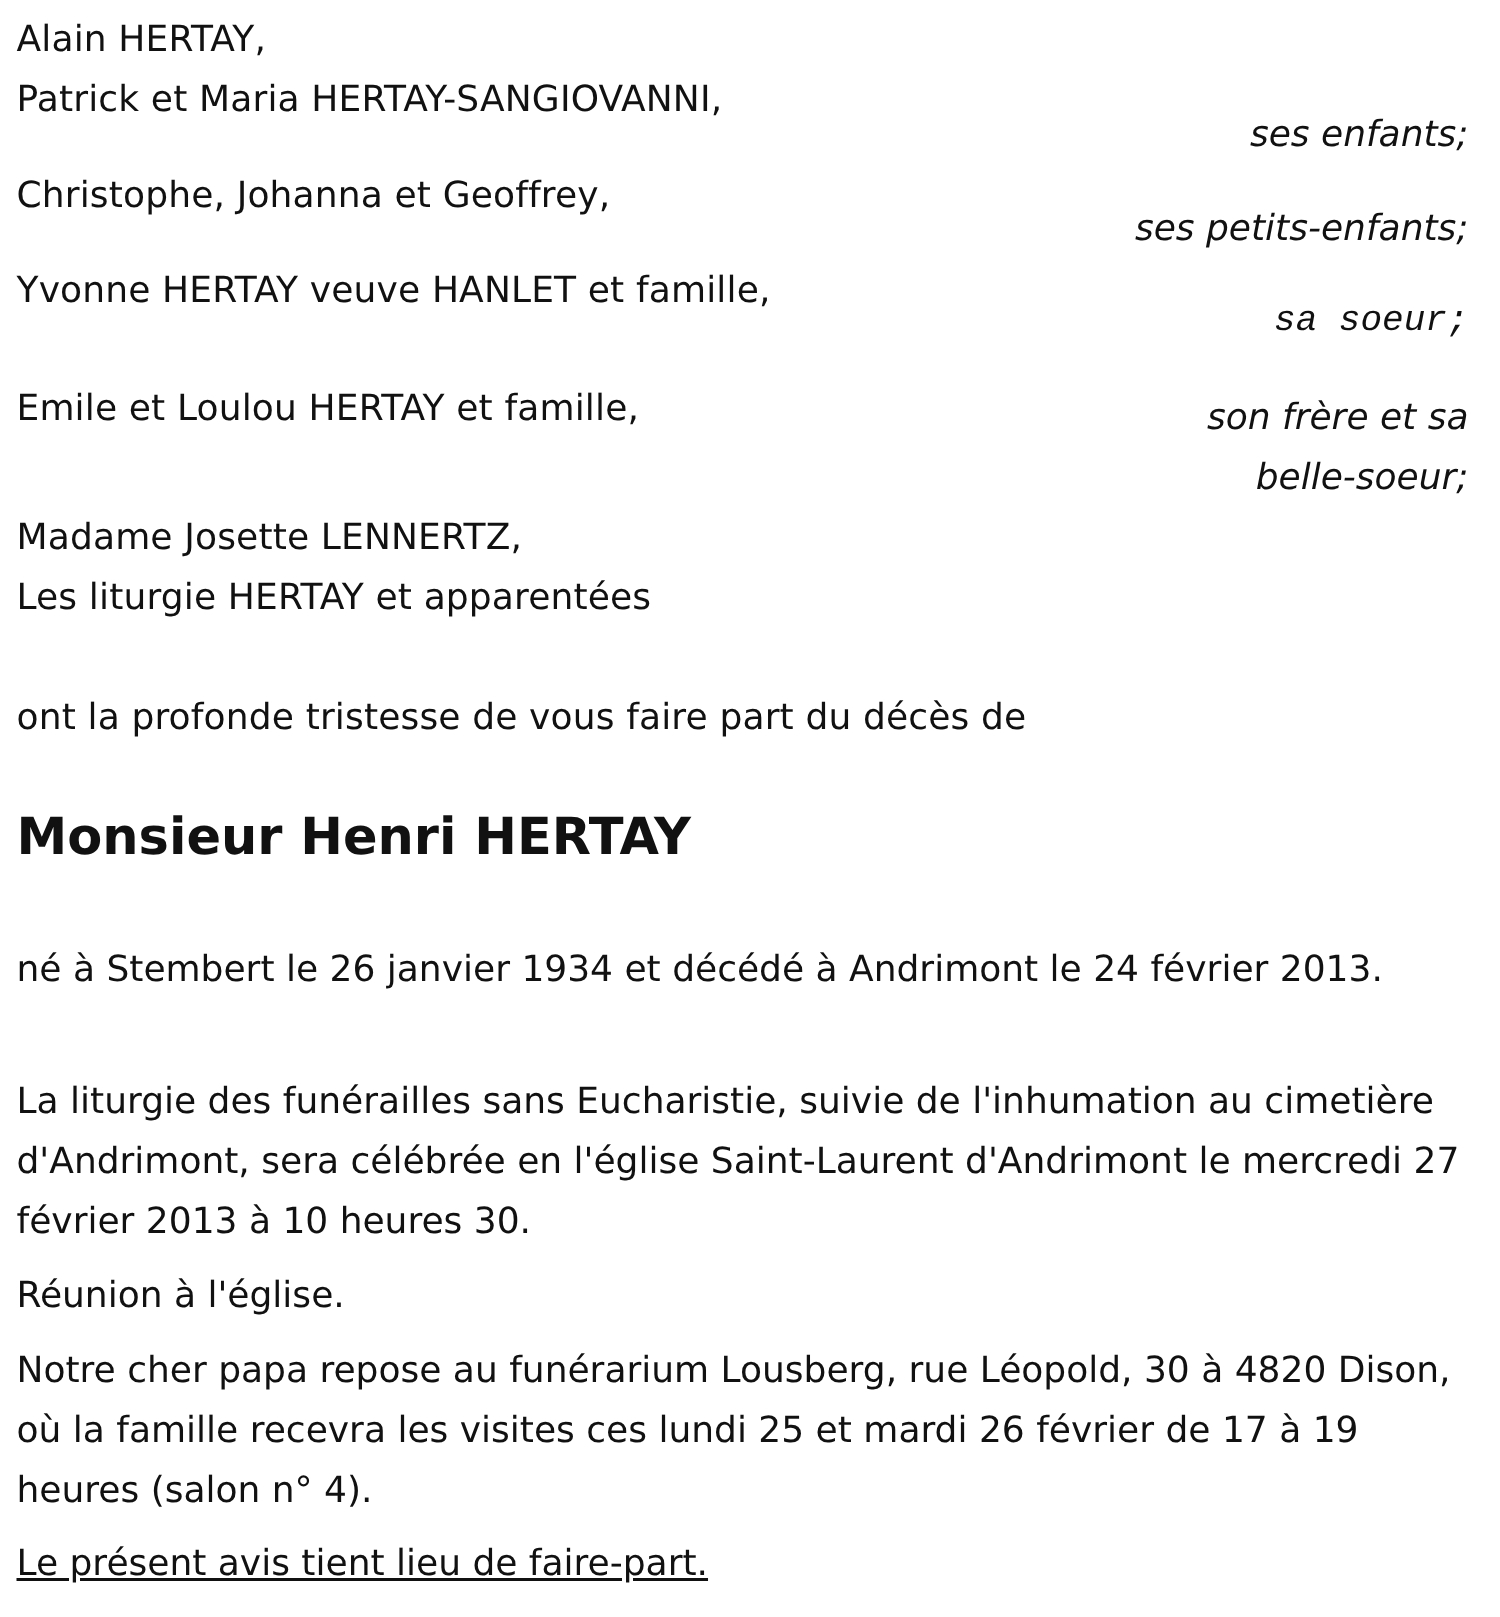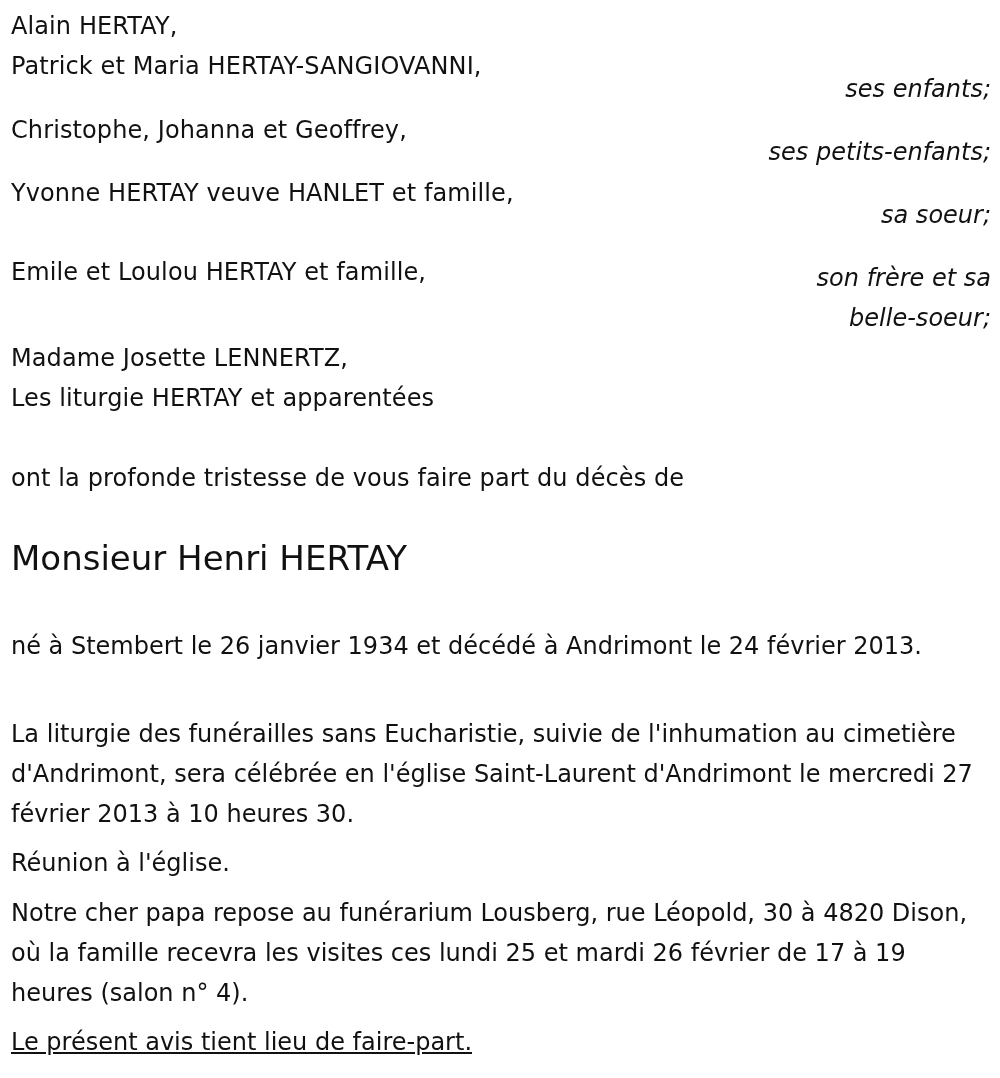--- a/index.html
+++ b/index.html
@@ -24,30 +24,30 @@
     }
     .line {
       position: absolute;
       left: 0;
       white-space: nowrap;
       line-height: 30px;
       letter-spacing: 0.1px;
     }
     .role {
       position: absolute;
-      right: 0;
+      right: 12px;
       white-space: nowrap;
       font-style: italic;
       line-height: 30px;
       text-align: right;
     }
     .deceased {
       position: absolute;
       left: 0;
-      font-weight: normal;
+      font-weight: bold;
       font-size: 34px;
       line-height: 40px;
       white-space: nowrap;
     }
     .para {
       position: absolute;
       left: 0;
       width: 980px;
       line-height: 40px;
       margin: 0;
@@ -59,21 +59,21 @@
 <div class="page">
 
   <div class="line" style="top:11px;text-align:right;">Alain HERTAY,</div>
   <div class="line" style="top:51px;">Patrick et Maria HERTAY-SANGIOVANNI,</div>
   <div class="role" style="top:74px;">ses enfants;</div>
 
   <div class="line" style="top:115px;text-align:right;">Christophe, Johanna et Geoffrey,</div>
   <div class="role" style="top:137px;">ses petits-enfants;</div>
 
   <div class="line" style="top:178px;">Yvonne HERTAY veuve HANLET et famille,</div>
-  <div class="role" style="top:200px;">sa soeur;</div>
+  <div class="role" style="top:200px;font-family:Liberation Mono, monospace;">sa soeur;</div>
 
   <div class="line" style="top:240px;margin-top:17px;">Emile et Loulou HERTAY et famille,</div>
   <div class="role" style="top:263px;">son frère et sa</div>
   <div class="role" style="top:303px;">belle-soeur;</div>
 
   <div class="line" style="top:343px;">Madame Josette LENNERTZ,</div>
   <div class="line" style="top:383px;">Les liturgie HERTAY et apparentées</div>
 
   <div class="line" style="top:463px;">ont la profonde tristesse de vous faire part du décès de</div>
   <div class="deceased" style="top:538px;">Monsieur Henri HERTAY</div>

